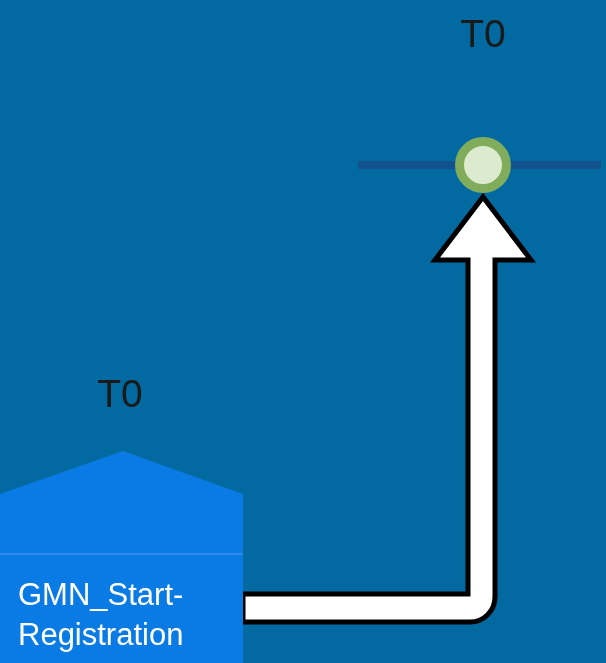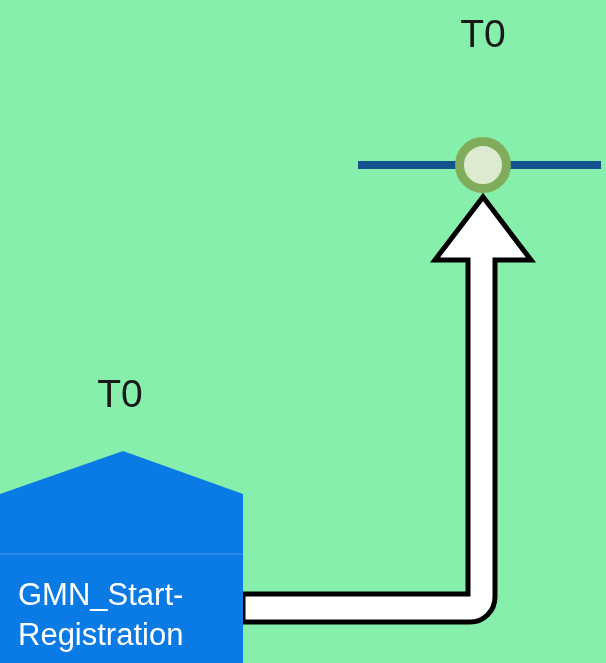--- a/index.html
+++ b/index.html
@@ -7,21 +7,21 @@
     padding: 0;
     background: #ffffff;
   }
   body {
     font-family: "Liberation Sans", sans-serif;
   }
   #diagram-canvas {
     position: relative;
     width: 606px;
     height: 663px;
-    background: #86efac;
+    background: #0369a1;
     overflow: hidden;
   }
   #diagram-svg {
     position: absolute;
     top: 0;
     left: 0;
     width: 606px;
     height: 663px;
     display: block;
   }

